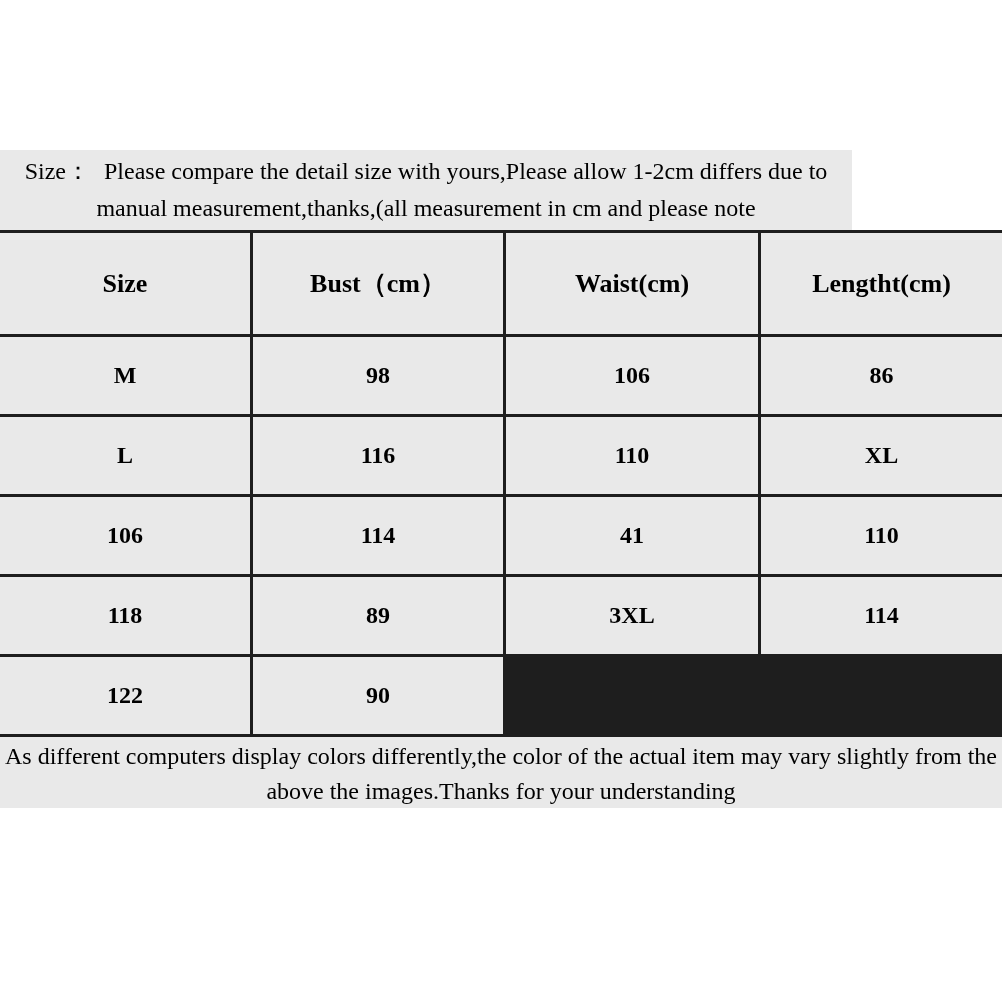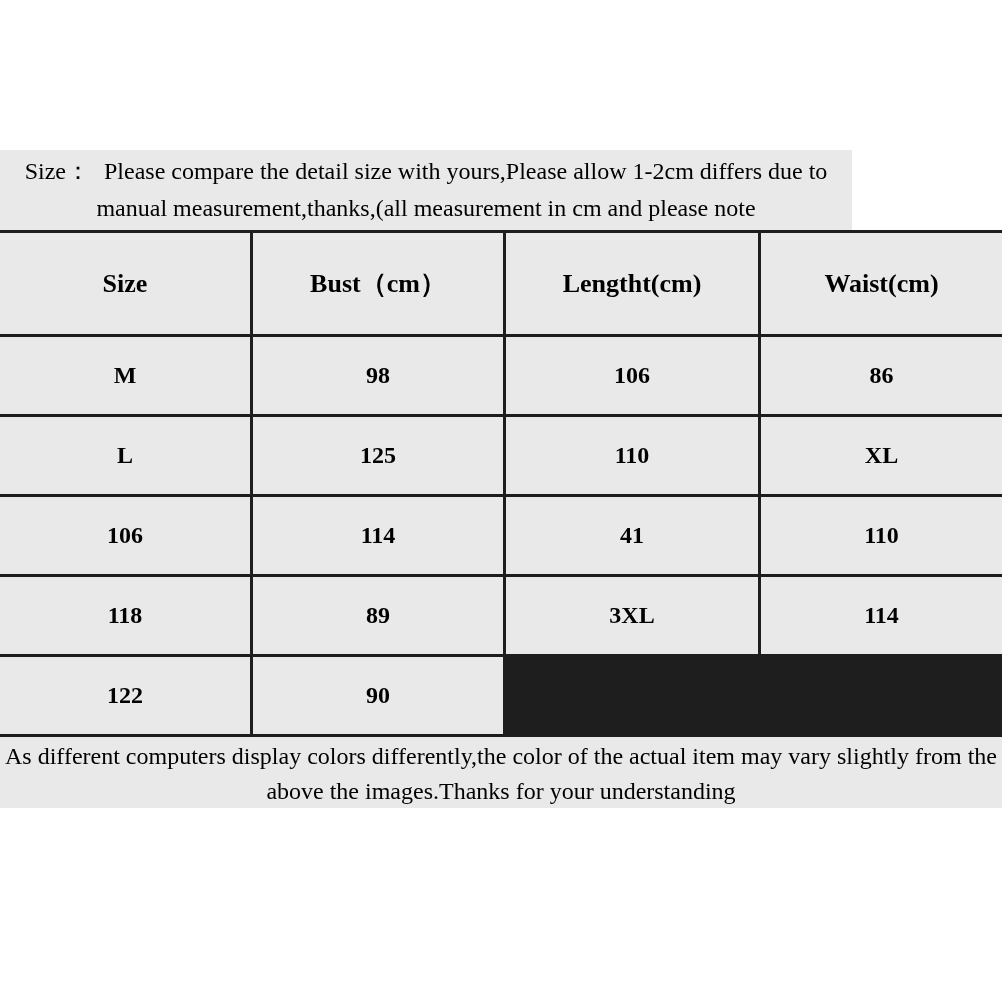--- a/index.html
+++ b/index.html
@@ -82,30 +82,30 @@
 <div class="page">
 
   <div class="notice">
     <span class="notice-label">Size：</span><span>Please compare the detail size with yours,Please allow 1-2cm differs due to manual measurement,thanks,(all measurement in cm and please note 1cm=0.39inch)</span>
   </div>
 
   <div class="size-table">
 
     <div class="cell head">Size</div>
     <div class="cell head">Bust（cm）</div>
+    <div class="cell head">Waist(cm)</div>
     <div class="cell head">Lengtht(cm)</div>
-    <div class="cell head">Waist(cm)</div>
 
     <div class="cell data">M</div>
     <div class="cell data">98</div>
     <div class="cell data">106</div>
     <div class="cell data">86</div>
 
     <div class="cell data">L</div>
-    <div class="cell data">125</div>
+    <div class="cell data">116</div>
     <div class="cell data">110</div>
 
     <div class="cell data">XL</div>
     <div class="cell data">106</div>
     <div class="cell data">114</div>
     <div class="cell data">41</div>
 
     <div class="cell data">110</div>
     <div class="cell data">118</div>
     <div class="cell data">89</div>

